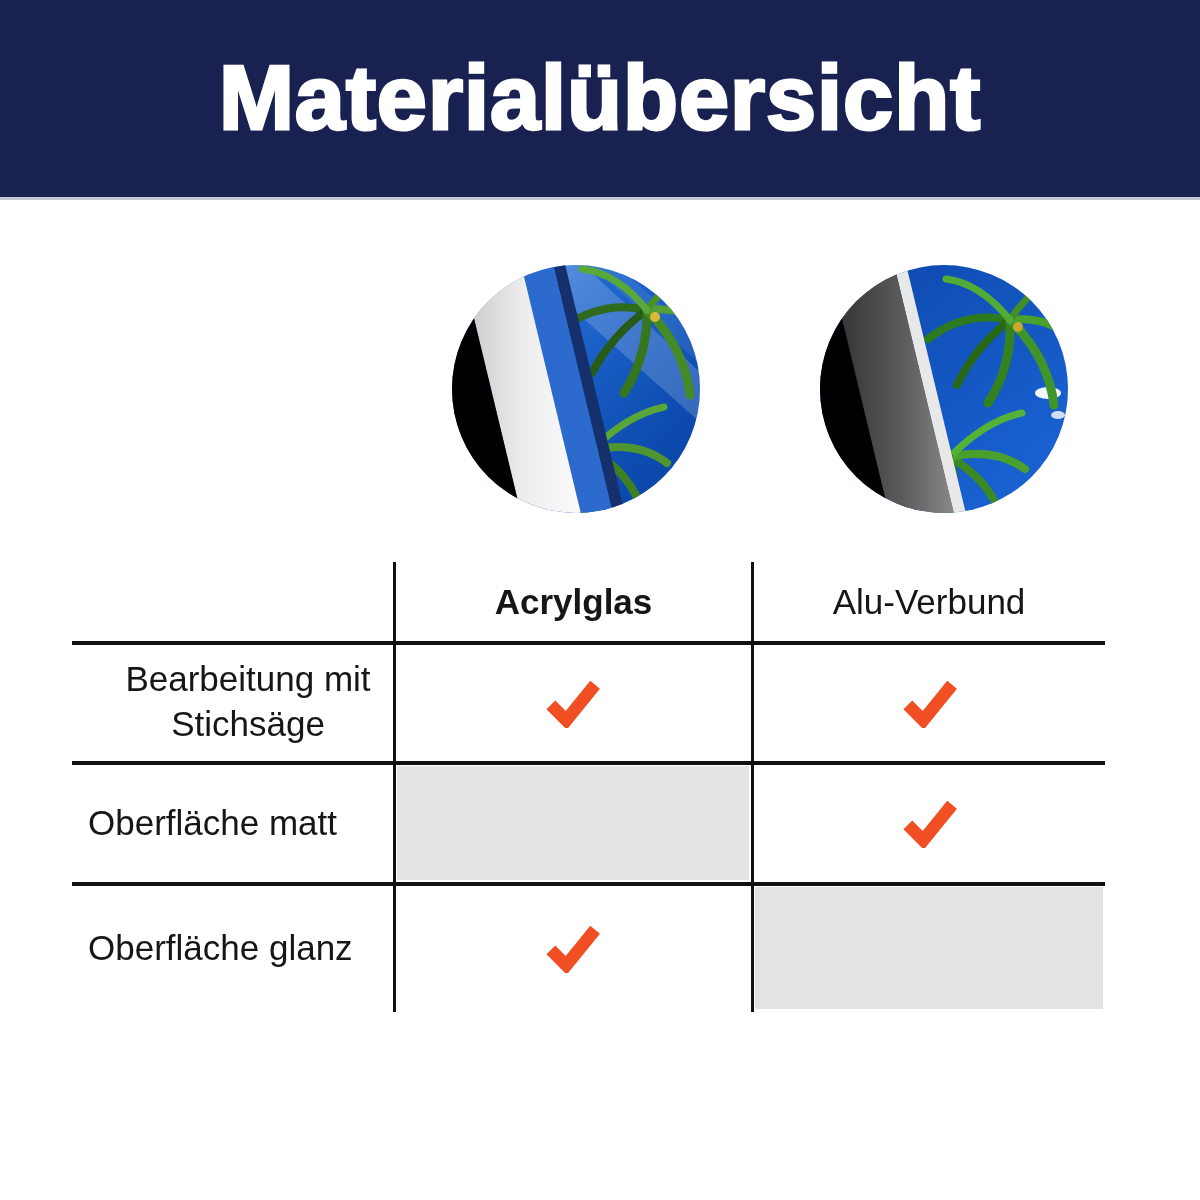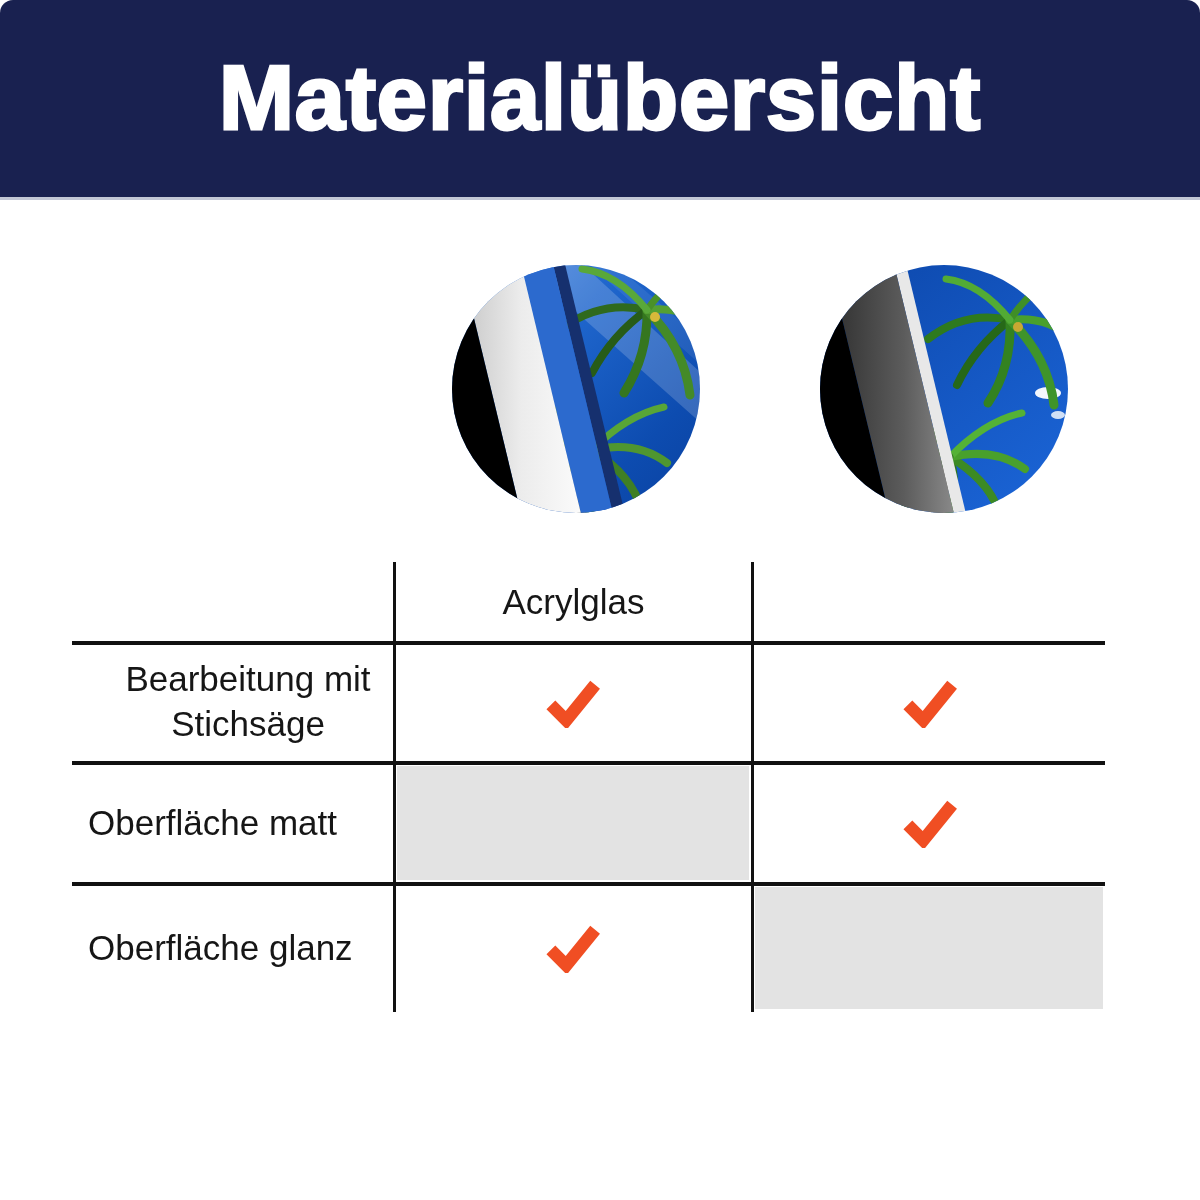--- a/index.html
+++ b/index.html
@@ -10,21 +10,20 @@
     --table-line:#111111;
     --text:#161616;
     --page-bg:#ffffff;
   }
   html,body{margin:0;padding:0;background:var(--page-bg);}
   .canvas{
     position:relative;width:1200px;height:1200px;overflow:hidden;
     background:var(--page-bg);
     font-family:"Liberation Sans", sans-serif;
     color:var(--text);
-    border-radius:13px;
   }
   
   .header-band{
     position:absolute;left:0;top:0;width:1200px;height:197px;
     background:var(--header-bg);
     border-bottom:3px solid #c2c7d6;
     display:flex;align-items:center;justify-content:center;
   }
   .header-band h1{
     margin:0;
@@ -45,21 +44,21 @@
   .vline-2{left:751px;}
   .hline{position:absolute;left:72px;width:1033px;height:4px;background:var(--table-line);}
   .hline-1{top:641px;}
   .hline-2{top:761px;}
   .hline-3{top:882px;}
   .col-header{
     position:absolute;top:564px;height:76px;
     display:flex;align-items:center;justify-content:center;
     font-size:35px;color:var(--text);
   }
-  .col-header-1{left:396px;width:355px;}
+  .col-header-1{left:396px;width:355px;font-weight:bold;}
   .col-header-2{left:754px;width:350px;}
   .row-label{
     position:absolute;left:88px;width:320px;
     font-size:35px;line-height:45px;color:var(--text);
   }
   .row-label-1{top:656px;text-align:center;}
   .row-label-2{top:800px;}
   .row-label-3{top:925px;}
   .cell{position:absolute;display:flex;align-items:center;justify-content:center;}
   .cell.na{background:var(--na-cell-bg);}
@@ -182,20 +181,21 @@
     </svg>
   </div>
 
   <div class="vline vline-1"></div>
   <div class="vline vline-2"></div>
   <div class="hline hline-1"></div>
   <div class="hline hline-2"></div>
   <div class="hline hline-3"></div>
 
   <div class="col-header col-header-1">Acrylglas</div>
+  <div class="col-header col-header-2">Alu-Verbund</div>
 
   <div class="row-label row-label-1">Bearbeitung mit Stichsäge</div>
   <div class="row-label row-label-2">Oberfläche matt</div>
   <div class="row-label row-label-3">Oberfläche glanz</div>
 
   <div class="cell cell-r0c0">
   <svg class="check" viewBox="0 0 60 52" aria-hidden="true">
     <path d="M7 28 L23 44 L53 7" fill="none" stroke="var(--check)" stroke-width="13" stroke-linecap="butt" stroke-linejoin="miter"></path>
   </svg>
 </div>

